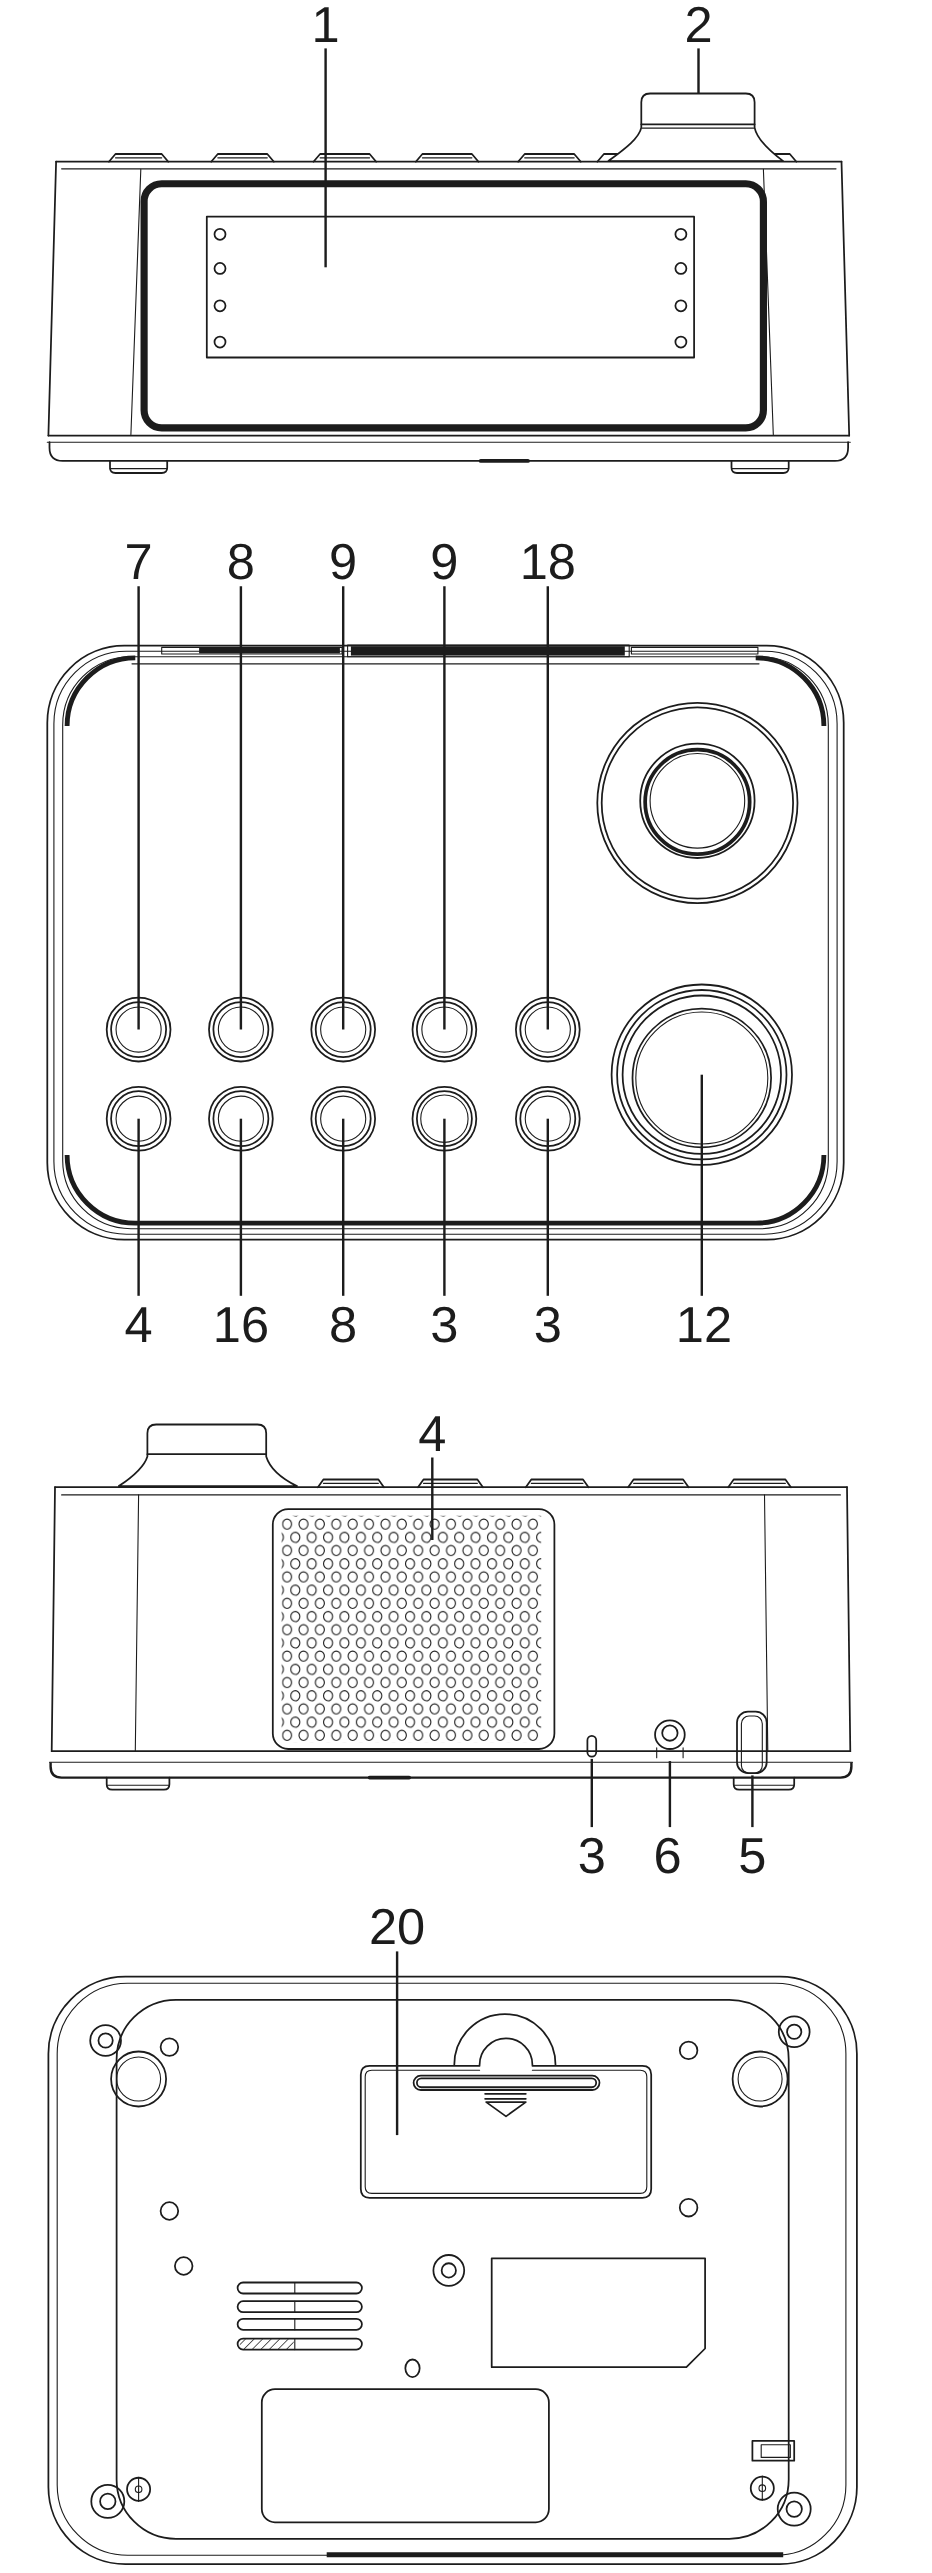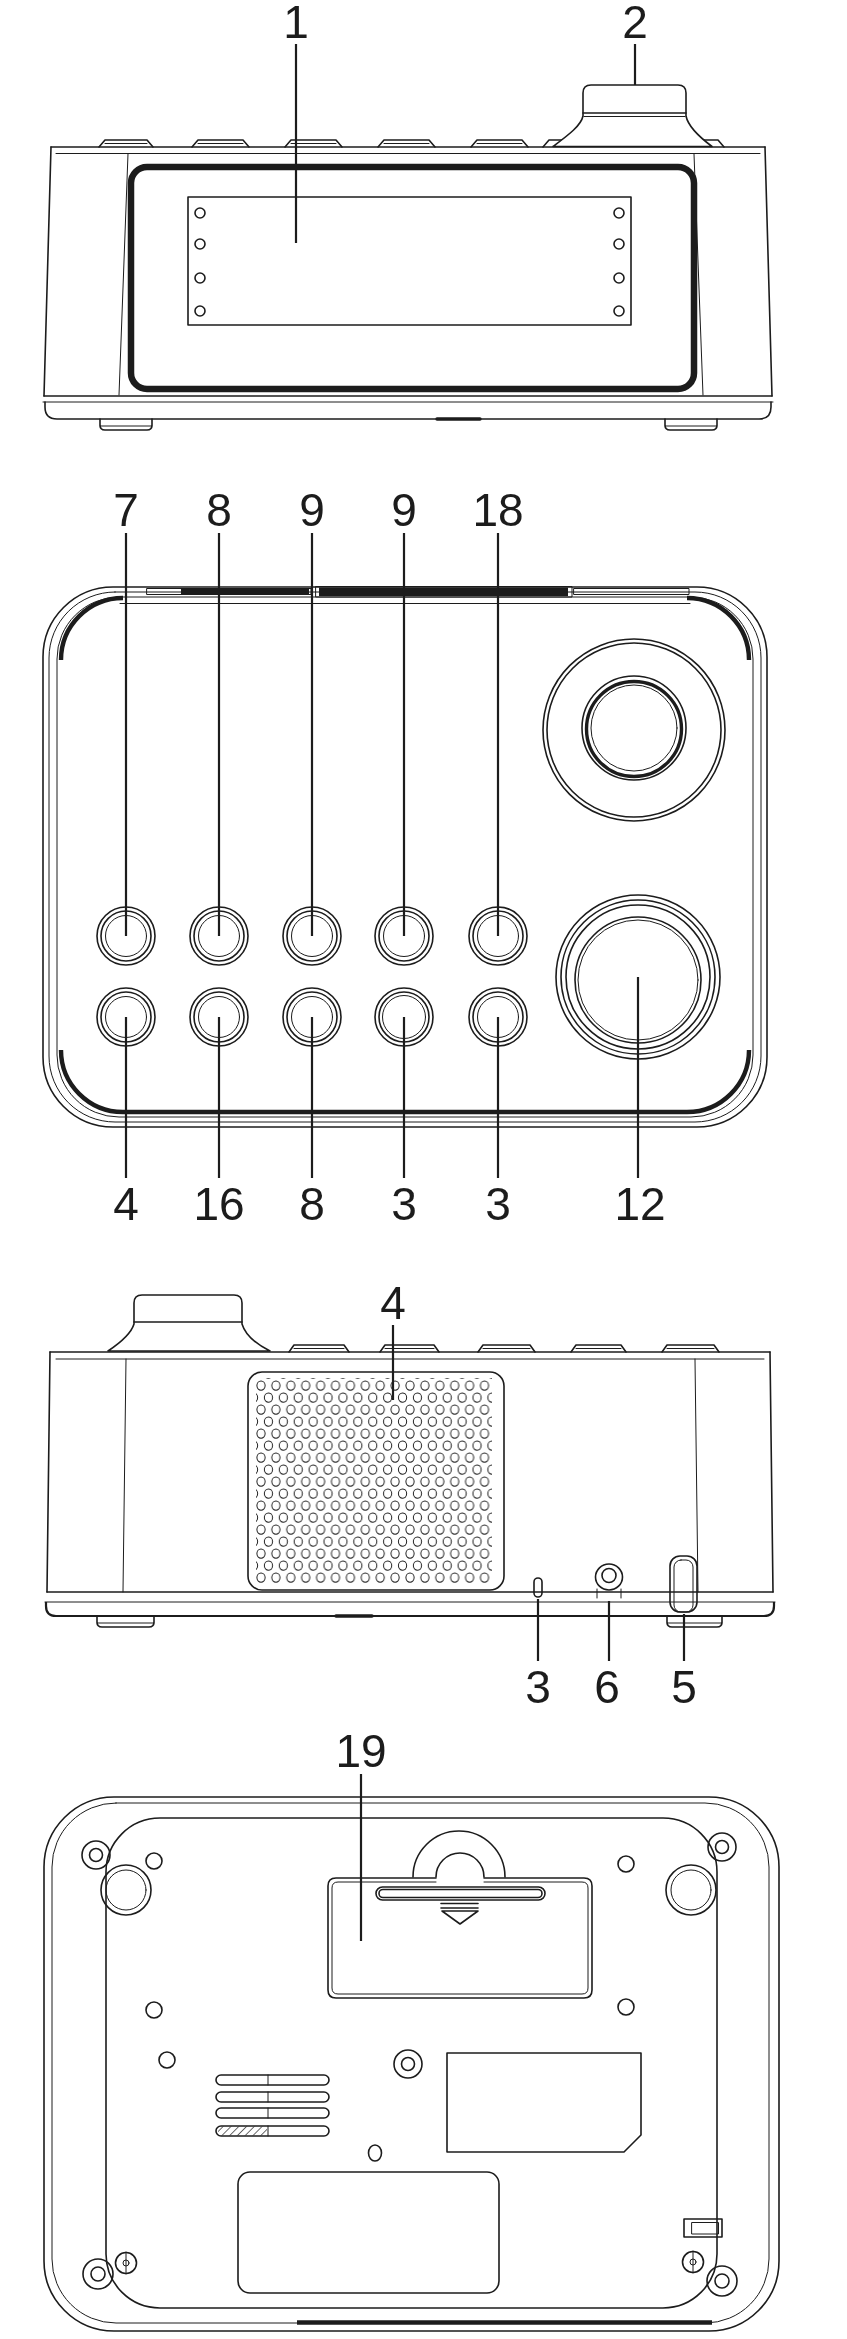--- a/index.html
+++ b/index.html
@@ -361,14 +361,14 @@
   <div class="callout" style="left:312px;top:1204px">8</div>
   <div class="callout" style="left:404px;top:1204px">3</div>
   <div class="callout" style="left:498px;top:1204px">3</div>
   <div class="callout" style="left:640px;top:1204px">12</div>
 
   <div class="callout" style="left:393px;top:1303px">4</div>
   <div class="callout" style="left:538px;top:1687px">3</div>
   <div class="callout" style="left:607px;top:1687px">6</div>
   <div class="callout" style="left:684px;top:1687px">5</div>
 
-  <div class="callout" style="left:361px;top:1751px">19</div>
+  <div class="callout" style="left:361px;top:1751px">20</div>
 </div>
 
 </body></html>

